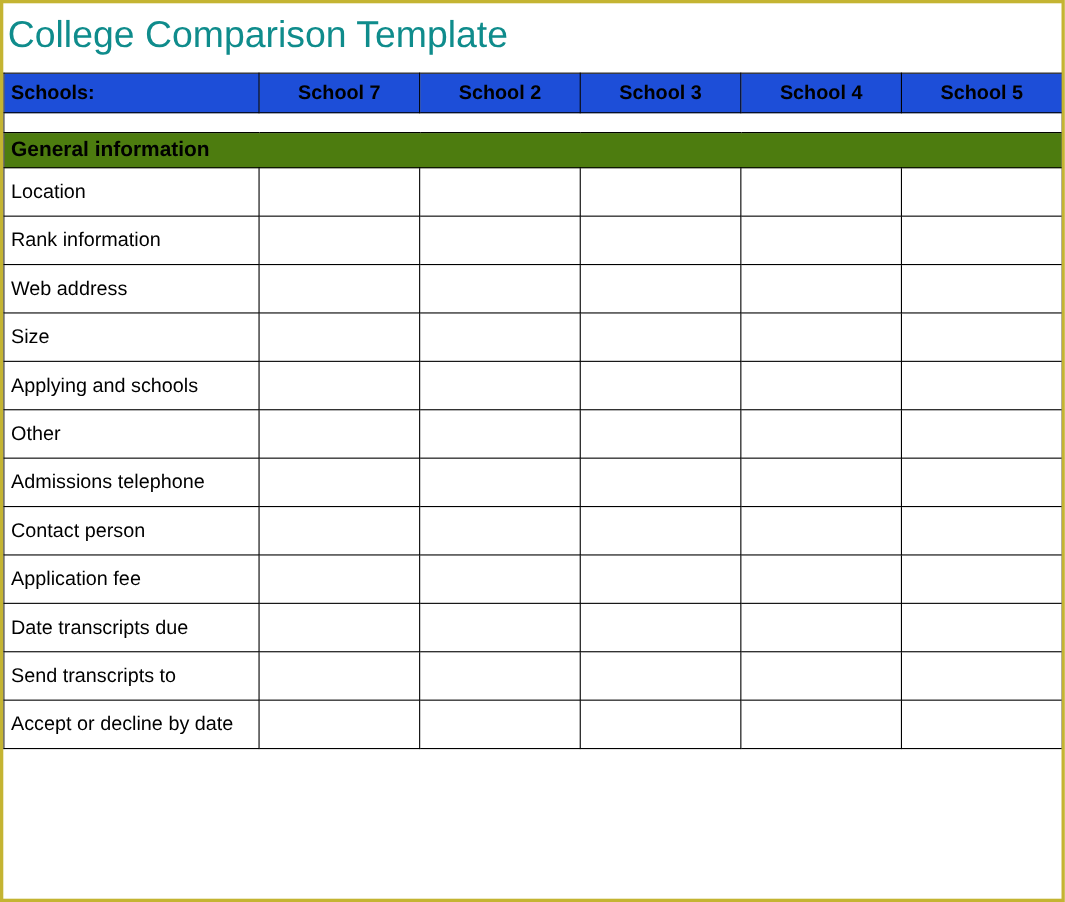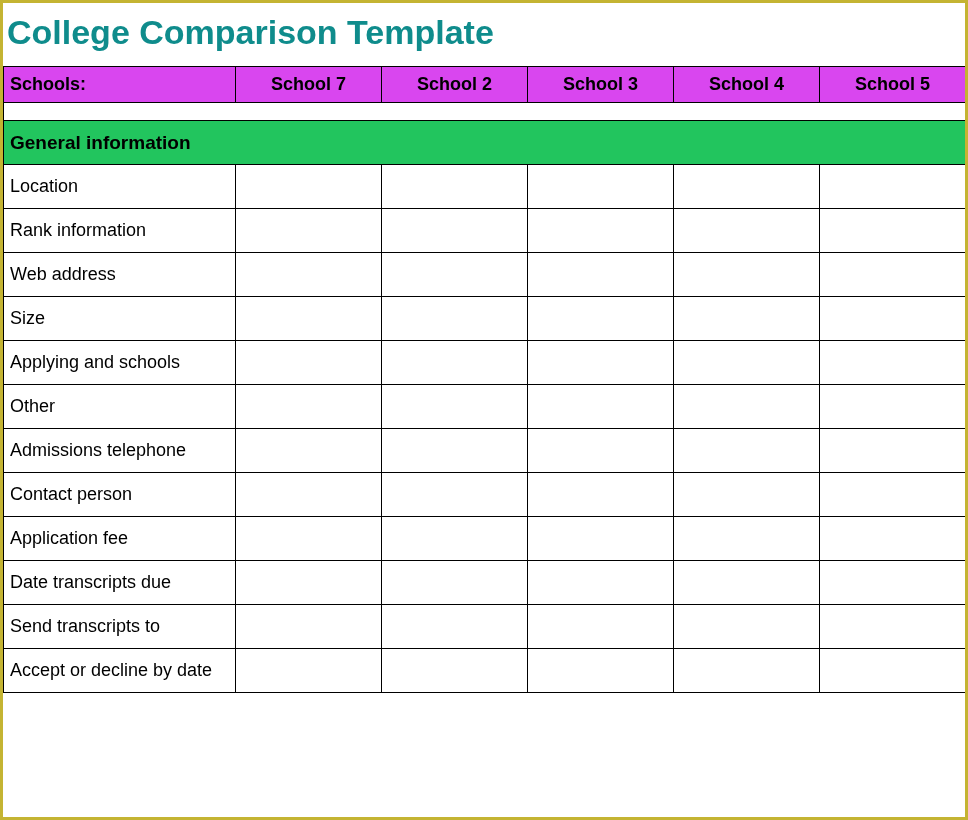--- a/index.html
+++ b/index.html
@@ -7,52 +7,52 @@
     font-family: "Segoe UI", Tahoma, Geneva, Verdana, sans-serif;
     background: #fff;
     width: 968px;
     height: 820px;
     border: 3px solid #c4b432;
     overflow: hidden;
   }
   .title {
     color: #0f8c8c;
     font-size: 34px;
-    font-weight: 700;
+    font-weight: 400;
     padding: 10px 4px 14px 4px;
   }
   table {
     border-collapse: collapse;
     width: 100%;
     table-layout: fixed;
   }
   th, td {
     border: 1px solid #000;
     font-size: 18px;
     text-align: left;
     padding: 0 6px;
   }
   .hdr-row th {
-    background: #d946ef;
+    background: #1d4ed8;
     color: #000;
     font-weight: 700;
     height: 36px;
   }
   .hdr-row th.first-col { text-align: left; }
   .hdr-row th.school-col { text-align: center; }
   .first-col { width: 232px; }
   .school-col { width: 146px; }
   .spacer td {
     height: 18px;
     background: #fff;
   }
   .section td {
-    background: #22c55e;
+    background: #4d7c0f;
     font-weight: 700;
-    height: 44px;
+    height: 32px;
     font-size: 19px;
   }
   .data td {
     height: 44px;
     background: #fff;
     vertical-align: middle;
   }
   .data td.label {
     font-weight: 400;
   }

